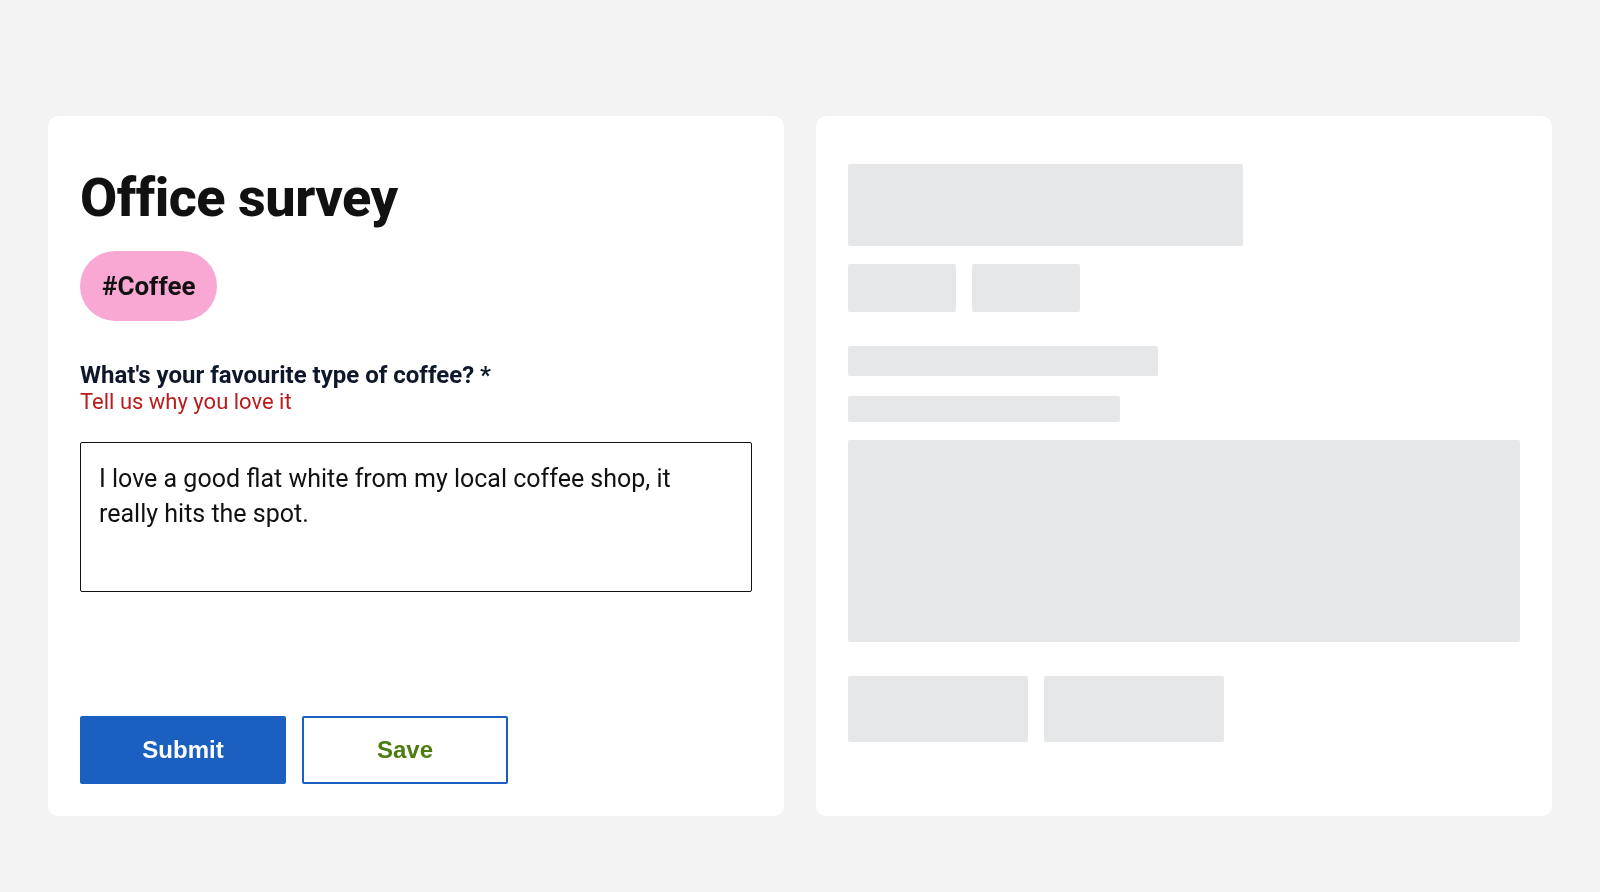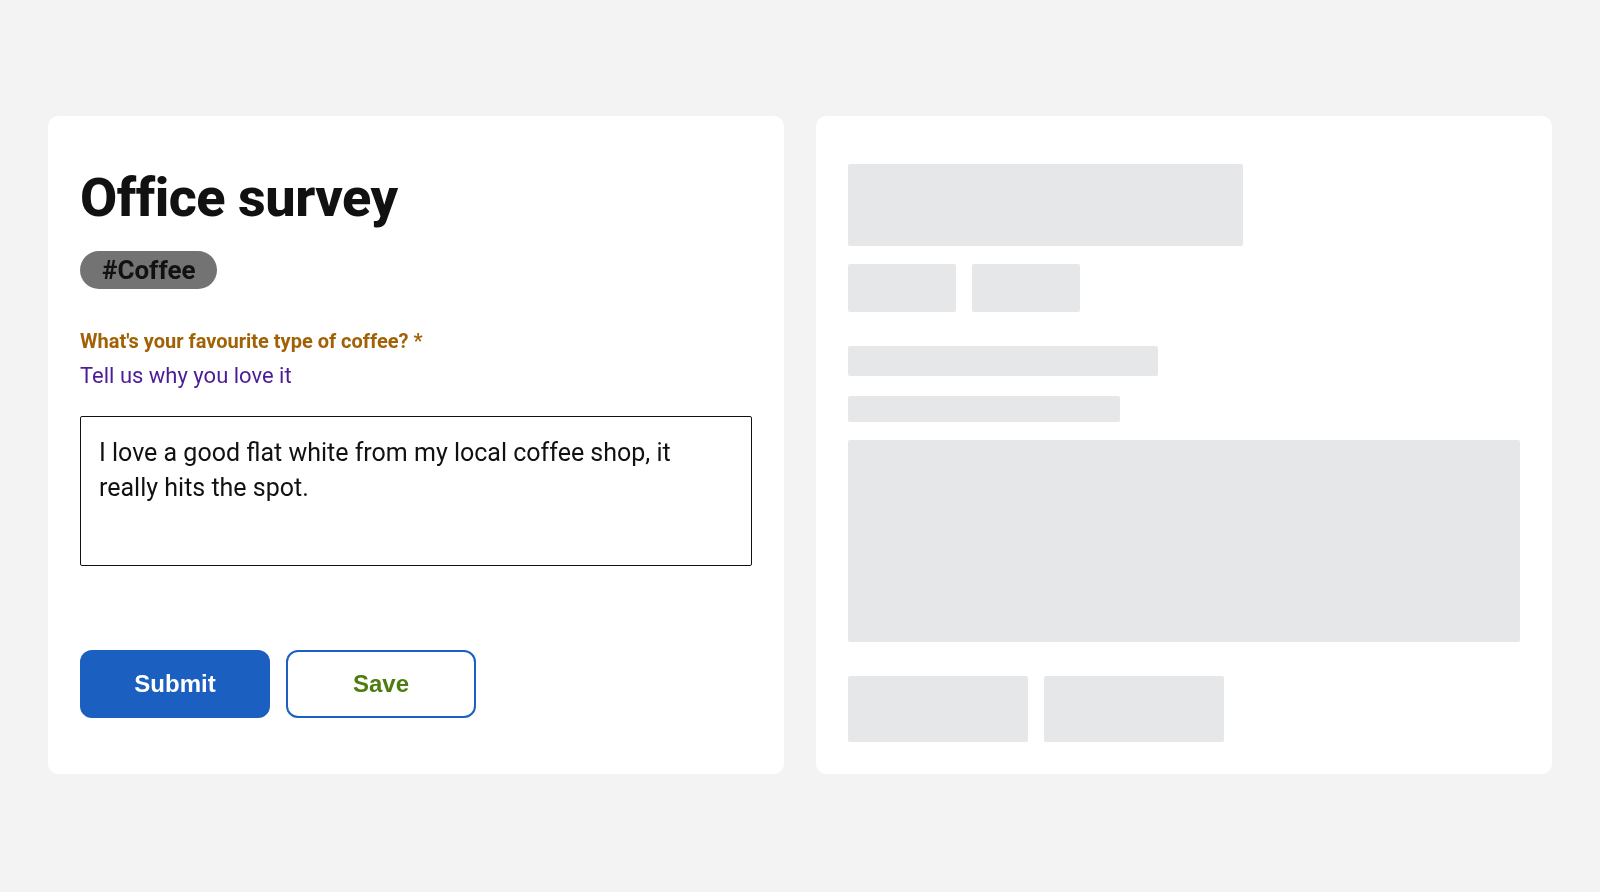--- a/index.html
+++ b/index.html
@@ -31,37 +31,36 @@
     color: #111;
     letter-spacing: -0.5px;
     margin-bottom: 22px;
   }
   .tags {
     display: flex;
     gap: 14px;
     margin-bottom: 40px;
   }
   .tag {
-    background: #737373;
+    background: #f9a8d4;
     border-radius: 999px;
-    padding: 4px 22px;
+    padding: 20px 22px;
     font-size: 26px;
     font-weight: 700;
     color: #111;
   }
   .question-label {
-    font-size: 20px;
+    font-size: 24px;
     font-weight: 700;
-    color: #a16207;
-    margin-bottom: 10px;
+    color: #0f172a;
   }
   .hint {
     font-size: 22px;
     font-weight: 400;
-    color: #4c1d95;
+    color: #b91c1c;
     margin-bottom: 28px;
   }
   .textarea {
     width: 100%;
     height: 150px;
     border: 1px solid #111;
     border-radius: 2px;
     padding: 18px 18px;
     font-size: 25px;
     font-family: inherit;
@@ -71,25 +70,26 @@
   }
   .button-row {
     display: flex;
     gap: 16px;
     margin-top: 80px;
   }
   .btn {
     font-size: 24px;
     font-weight: 700;
     padding: 18px 0;
-    width: 190px;
+    width: 206px;
     text-align: center;
-    border-radius: 12px;
+    border-radius: 2px;
     cursor: pointer;
     border: 2px solid transparent;
+    margin-top: 40px;
   }
   .btn-primary {
     background: #1b5fc1;
     color: #fff;
     border-color: #1b5fc1;
   }
   .btn-secondary {
     background: #fff;
     color: #4d7c0f;
     border: 2px solid #1b5fc1;

